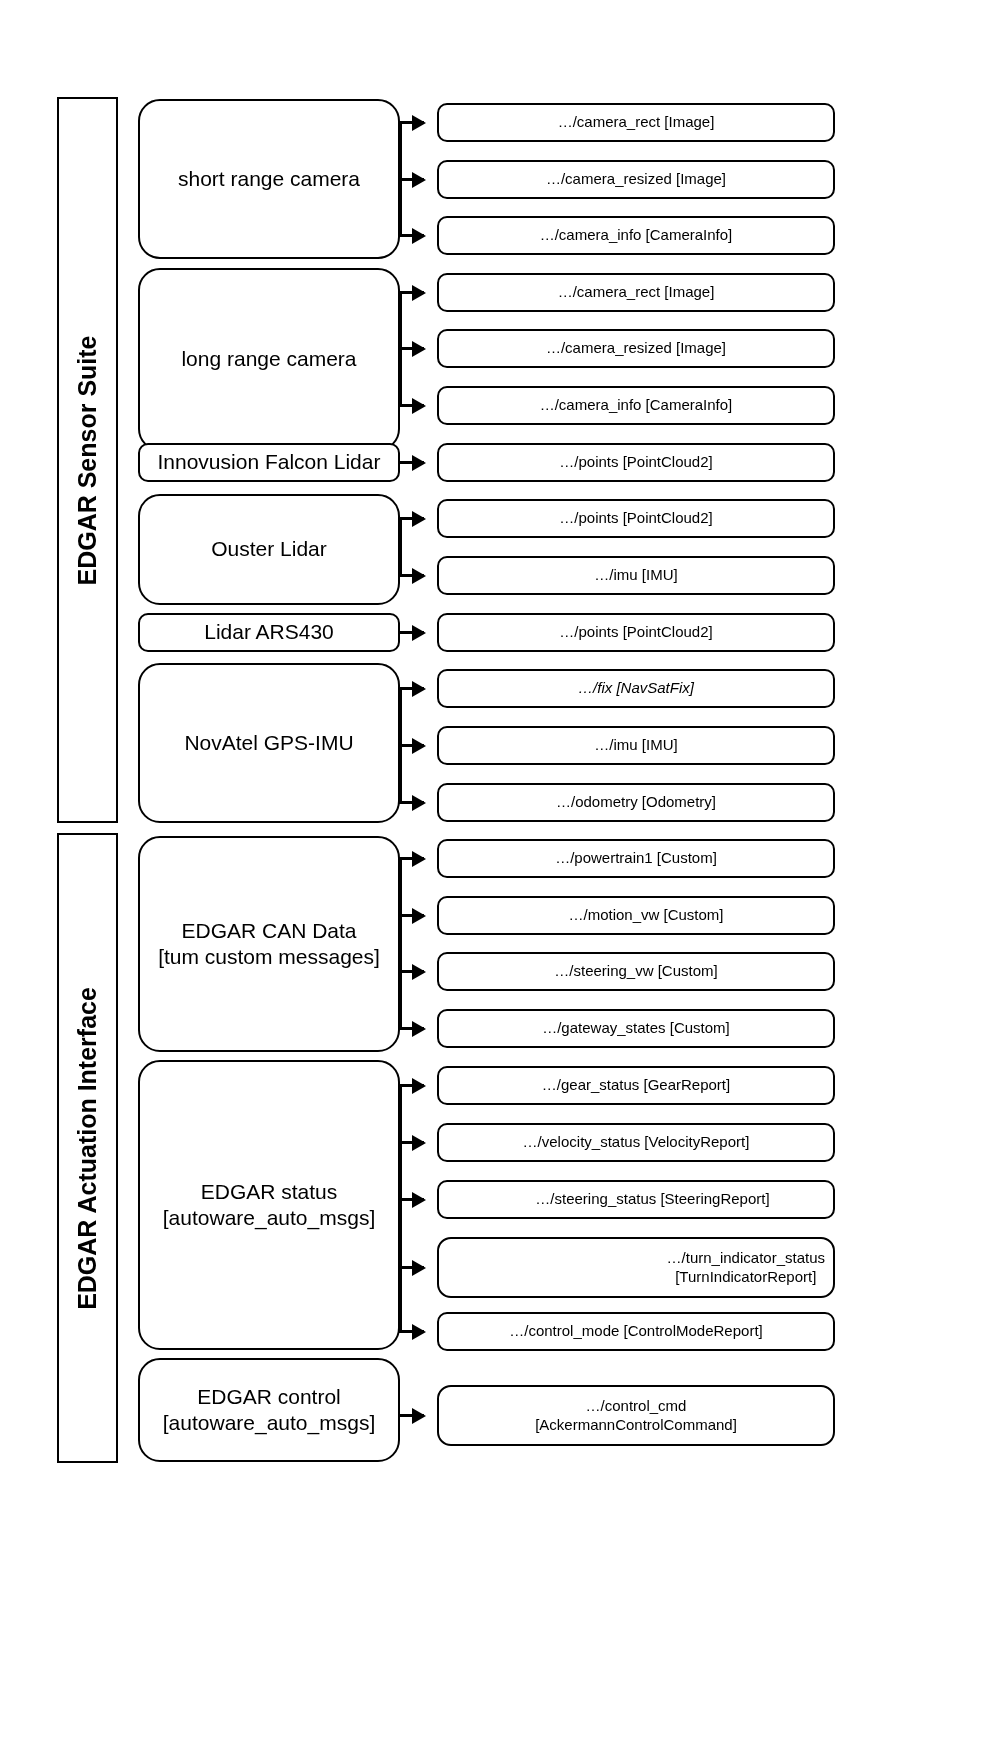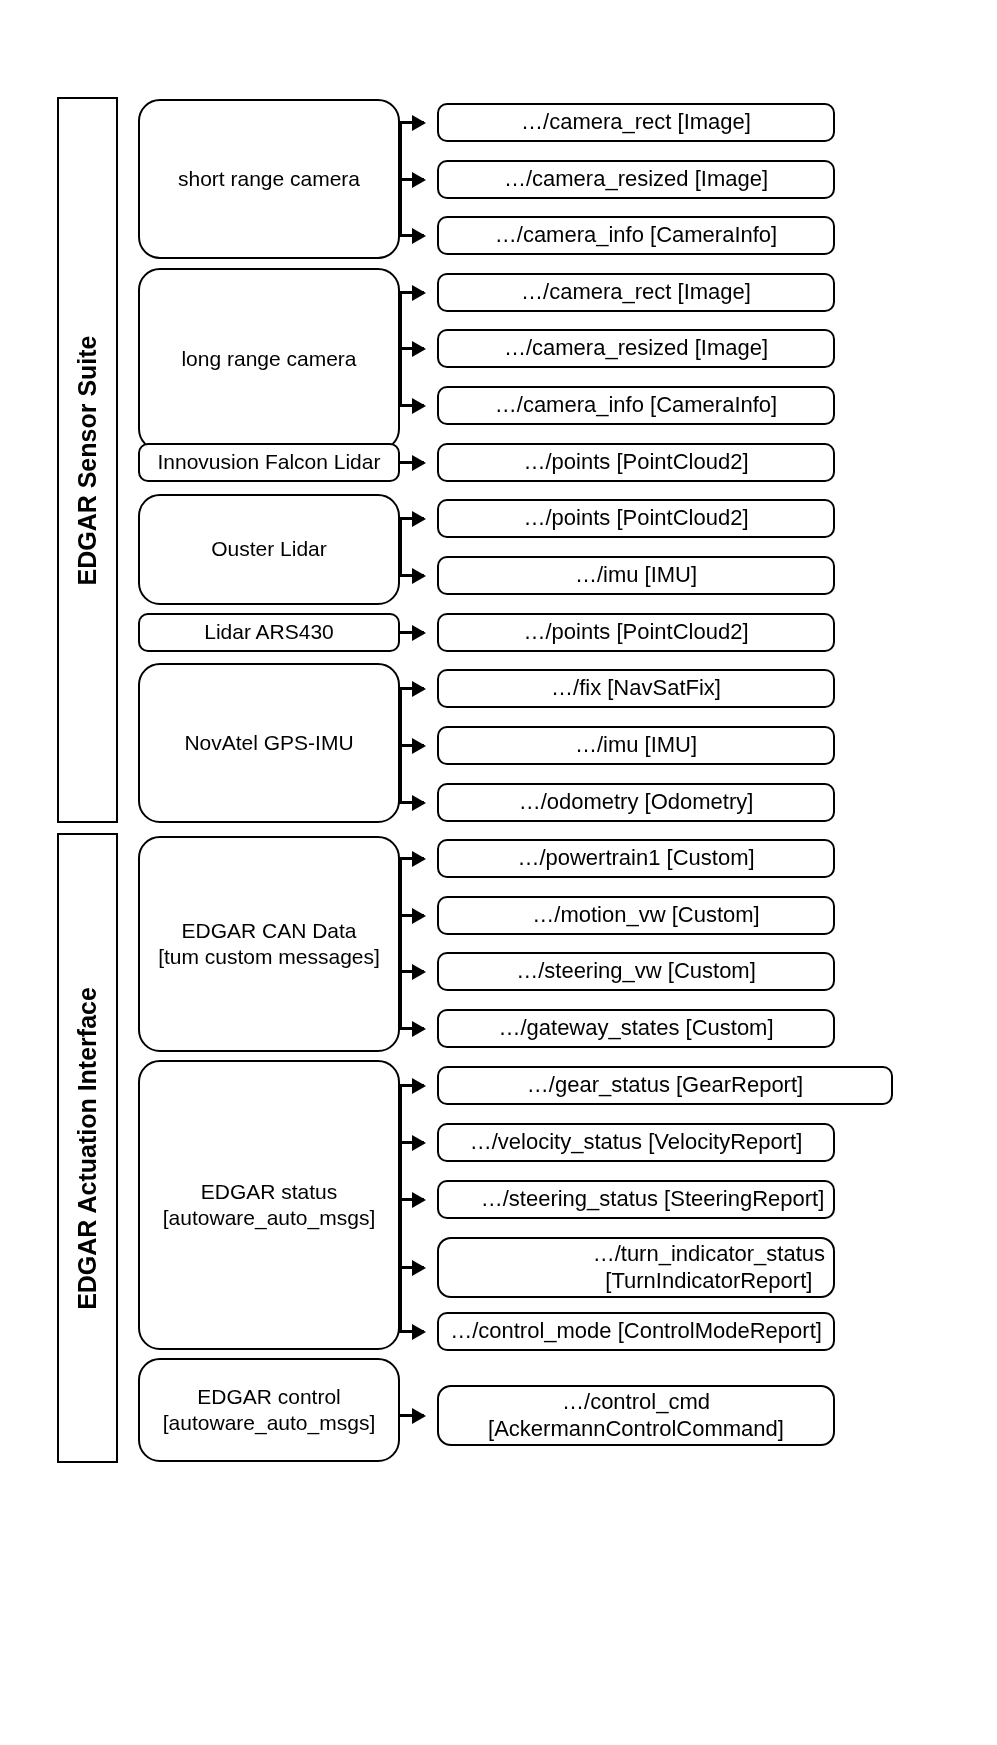--- a/index.html
+++ b/index.html
@@ -64,21 +64,21 @@
   .topic-box {
     position: absolute;
     border: 2px solid #000;
     border-radius: 10px;
     background: #fff;
     box-sizing: border-box;
     display: flex;
     align-items: center;
     justify-content: center;
     text-align: center;
-    font-size: 22px;
+    font-size: 15px;
     line-height: 1.22;
     padding: 2px 8px;
   }
   .topic-box.two-line { border-radius: 14px; }
 
   
   .arrow {
     position: absolute;
     height: 3px;
     background: #000;
@@ -167,21 +167,21 @@
       <span>Lidar ARS430</span>
     </div>
     <div class="topic-box" style="left: 437px; top: 613px; width: 398px; height: 39px;">
       <span>…/points [PointCloud2]</span>
     </div>
     <div class="arrow" style="left: 399px; top: 631px; width: 25px;"></div>
     <div class="src-box" style="left: 138px; top: 663px; width: 262px; height: 160px;">
       <span>NovAtel GPS-IMU</span>
     </div>
     <div class="stub" style="left: 399px; top: 688.5px; height: 114px;"></div>
-    <div class="topic-box" style="left: 437px; top: 669px; width: 398px; height: 39px;">
+    <div class="topic-box" style="left: 437px; top: 669px; width: 398px; height: 39px; font-style: italic;">
       <span>…/fix [NavSatFix]</span>
     </div>
     <div class="arrow" style="left: 399px; top: 687px; width: 25px;"></div>
     <div class="topic-box" style="left: 437px; top: 726px; width: 398px; height: 39px;">
       <span>…/imu [IMU]</span>
     </div>
     <div class="arrow" style="left: 399px; top: 744px; width: 25px;"></div>
     <div class="topic-box" style="left: 437px; top: 783px; width: 398px; height: 39px;">
       <span>…/odometry [Odometry]</span>
     </div>
@@ -203,21 +203,21 @@
     </div>
     <div class="arrow" style="left: 399px; top: 970px; width: 25px;"></div>
     <div class="topic-box" style="left: 437px; top: 1009px; width: 398px; height: 39px;">
       <span>…/gateway_states [Custom]</span>
     </div>
     <div class="arrow" style="left: 399px; top: 1027px; width: 25px;"></div>
     <div class="src-box" style="left: 138px; top: 1060px; width: 262px; height: 290px;">
       <span>EDGAR status<br>[autoware_auto_msgs]</span>
     </div>
     <div class="stub" style="left: 399px; top: 1085.5px; height: 246px;"></div>
-    <div class="topic-box" style="left: 437px; top: 1066px; width: 456px; height: 39px; align-items: center;">
+    <div class="topic-box" style="left: 437px; top: 1066px; width: 398px; height: 39px; align-items: center;">
       <span>…/gear_status [GearReport]</span>
     </div>
     <div class="arrow" style="left: 399px; top: 1084px; width: 25px;"></div>
     <div class="topic-box" style="left: 437px; top: 1123px; width: 398px; height: 39px;">
       <span>…/velocity_status [VelocityReport]</span>
     </div>
     <div class="arrow" style="left: 399px; top: 1141px; width: 25px;"></div>
     <div class="topic-box" style="left: 437px; top: 1180px; width: 398px; height: 39px; padding-left: 41px;">
       <span>…/steering_status [SteeringReport]</span>
     </div>

